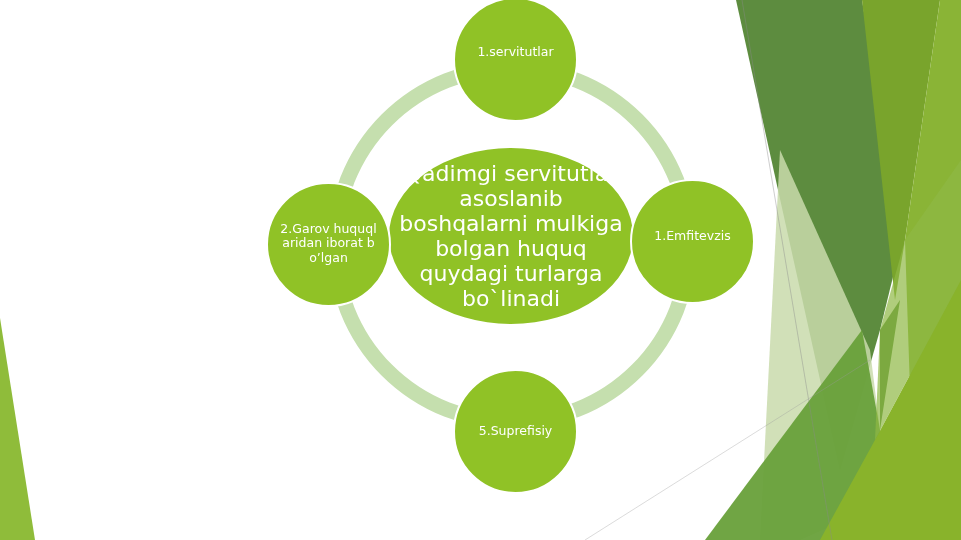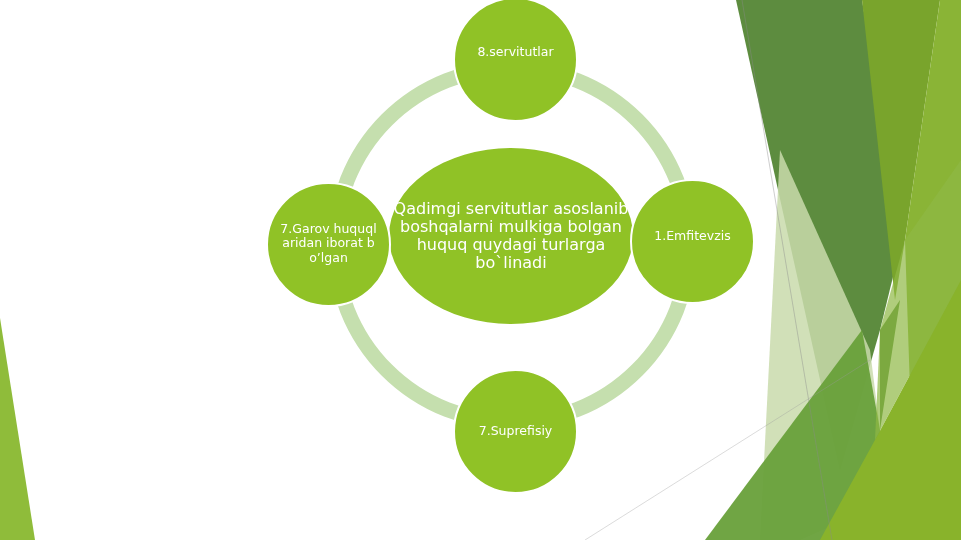--- a/index.html
+++ b/index.html
@@ -1,21 +1,21 @@
 <!DOCTYPE html>
 <html><head>
   <meta charset="utf-8">
   <style>
     html, body { margin: 0; padding: 0; }
     body { width: 961px; height: 540px; position: relative; overflow: hidden; background: #ffffff; font-family: "DejaVu Sans", sans-serif; }
     .slide { position: absolute; left: 0; top: 0; width: 961px; height: 540px; }
     .bg-svg { position: absolute; left: 0; top: 0; }
     .node { position: absolute; border-radius: 50%; background: #90c226; display: flex; align-items: center; justify-content: center; text-align: center; color: #ffffff; box-sizing: border-box; border: 2px solid #ffffff; }
     .node span { display: block; word-break: break-all; line-height: 1.15; }
-    .center-node { left: 387px; top: 146px; width: 248px; height: 180px; font-size: 16px; padding: 0 4px; }
+    .center-node { left: 387px; top: 146px; width: 248px; height: 180px; font-size: 22px; padding: 0 4px; }
     .center-node span { word-break: normal; line-height: 1.14; }
     .sat { width: 125px; height: 125px; font-size: 12.5px; padding: 0 10px; }
     .sat-top { left: 453px; top: -3px; }
     .sat-right { left: 630px; top: 179px; }
     .sat-bottom { left: 453px; top: 369px; }
     .sat-left { left: 266px; top: 182px; }
     .sat-top span { margin-top: -14px; }
     .sat-right span { margin-top: -10px; }
     .sat-bottom span { word-break: normal; }
     .sat-left span { margin-top: -2px; }
@@ -42,28 +42,28 @@
     <line x1="585" y1="540" x2="870" y2="360" stroke="#9a9a9a" stroke-width="0.6" opacity="0.6"></line>
 
     <circle cx="512" cy="245" r="177" fill="none" stroke="#c5dfae" stroke-width="15"></circle>
   </svg>
 
   <div class="node center-node">
     <span>Qadimgi servitutlar asoslanib boshqalarni mulkiga bolgan huquq quydagi turlarga bo`linadi</span>
   </div>
 
   <div class="node sat sat-top">
-    <span>8.servitutlar</span>
+    <span>1.servitutlar</span>
   </div>
 
   <div class="node sat sat-right">
     <span>1.Emfitevzis</span>
   </div>
 
   <div class="node sat sat-bottom">
-    <span>7.Suprefisiy</span>
+    <span>5.Suprefisiy</span>
   </div>
 
   <div class="node sat sat-left">
-    <span>7.Garov huquqlaridan iborat bo’lgan</span>
+    <span>2.Garov huquqlaridan iborat bo’lgan</span>
   </div>
 
 </div>
 
 </body></html>

